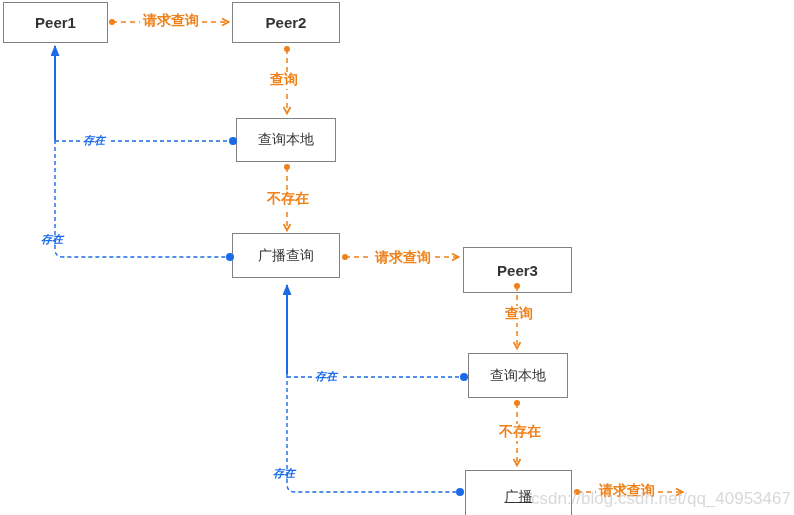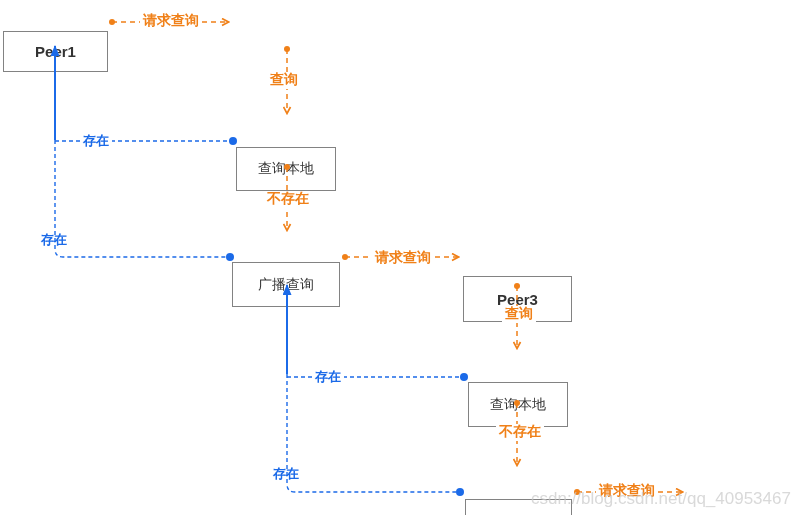--- a/index.html
+++ b/index.html
@@ -11,54 +11,55 @@
   .edges{position:absolute;left:0;top:0;z-index:3;pointer-events:none;}
   .edge-orange{stroke:var(--orange);fill:none;stroke-width:1.5;stroke-dasharray:5 4;}
   .edge-blue-dash{stroke:var(--blue);fill:none;stroke-width:1.4;stroke-dasharray:4 3;}
   .edge-blue-solid{stroke:var(--blue);fill:none;stroke-width:2;}
   .dot-orange{fill:var(--orange);stroke:none;}
   .dot-blue{fill:var(--blue);stroke:none;}
   #arrow-blue path{fill:var(--blue);stroke:none;}
   #arrow-orange path{fill:none;stroke:var(--orange);stroke-width:1.7;}
   .node{position:absolute;z-index:2;background:#fff;border:1px solid var(--box-border);
         box-sizing:border-box;display:flex;align-items:center;justify-content:center;
-        font-size:14px;color:var(--box-text);margin-top:29px;}
+        font-size:14px;color:var(--box-text);}
   .node.peer{font-weight:bold;font-size:15px;}
   .n-peer1{left:3px;top:2px;width:105px;height:41px;}
   .n-peer2{left:232px;top:2px;width:108px;height:41px;}
   .n-ql1{left:236px;top:118px;width:100px;height:44px;}
   .n-bq{left:232px;top:233px;width:108px;height:45px;}
   .n-peer3{left:463px;top:247px;width:109px;height:46px;}
   .n-ql2{left:468px;top:353px;width:100px;height:45px;}
   .n-bc{left:465px;top:470px;width:107px;height:53px;text-decoration:underline;}
   .n-peer4{left:687px;top:470px;width:106px;height:42px;}
   .elabel{position:absolute;z-index:4;font-weight:bold;font-size:14px;line-height:17px;
           background:#fff;padding:0 3px;white-space:nowrap;}
   .elabel.orange{color:var(--orange);font-family:Liberation Mono, monospace;}
-  .elabel.blue{color:var(--blue);font-size:13px;}
+  .elabel.blue{color:var(--blue);font-size:11px;font-style:italic;}
   .l-rq1{left:140px;top:13px;}
   .l-q1{left:267px;top:72px;}
   .l-ne1{left:264px;top:191px;}
   .l-rq2{left:372px;top:250px;}
   .l-q2{left:502px;top:306px;}
   .l-ne2{left:496px;top:424px;}
   .l-rq3{left:596px;top:483px;}
   .l-e1{left:80px;top:132px;}
   .l-e2{left:38px;top:231px;background:transparent;}
   .l-e3{left:312px;top:368px;}
   .l-e4{left:270px;top:465px;background:transparent;}
   .watermark{position:absolute;z-index:6;left:531px;top:489px;font-size:17px;
              color:var(--watermark);opacity:.7;letter-spacing:0;}
 </style>
 </head>
 <body>
 
 <div class="canvas">
 
   <div class="node peer n-peer1">Peer1</div>
+  <div class="node peer n-peer2">Peer2</div>
   <div class="node n-ql1">查询本地</div>
   <div class="node n-bq">广播查询</div>
   <div class="node peer n-peer3">Peer3</div>
   <div class="node n-ql2">查询本地</div>
   <div class="node n-bc">广播</div>
 
   <svg class="edges" width="794" height="515" viewBox="0 0 794 515">
     <defs>
       <marker id="arrow-blue" markerWidth="12" markerHeight="10" refX="10" refY="4.5" orient="auto" markerUnits="userSpaceOnUse">
         <path d="M0,0 L11,4.5 L0,9 Z"></path>

